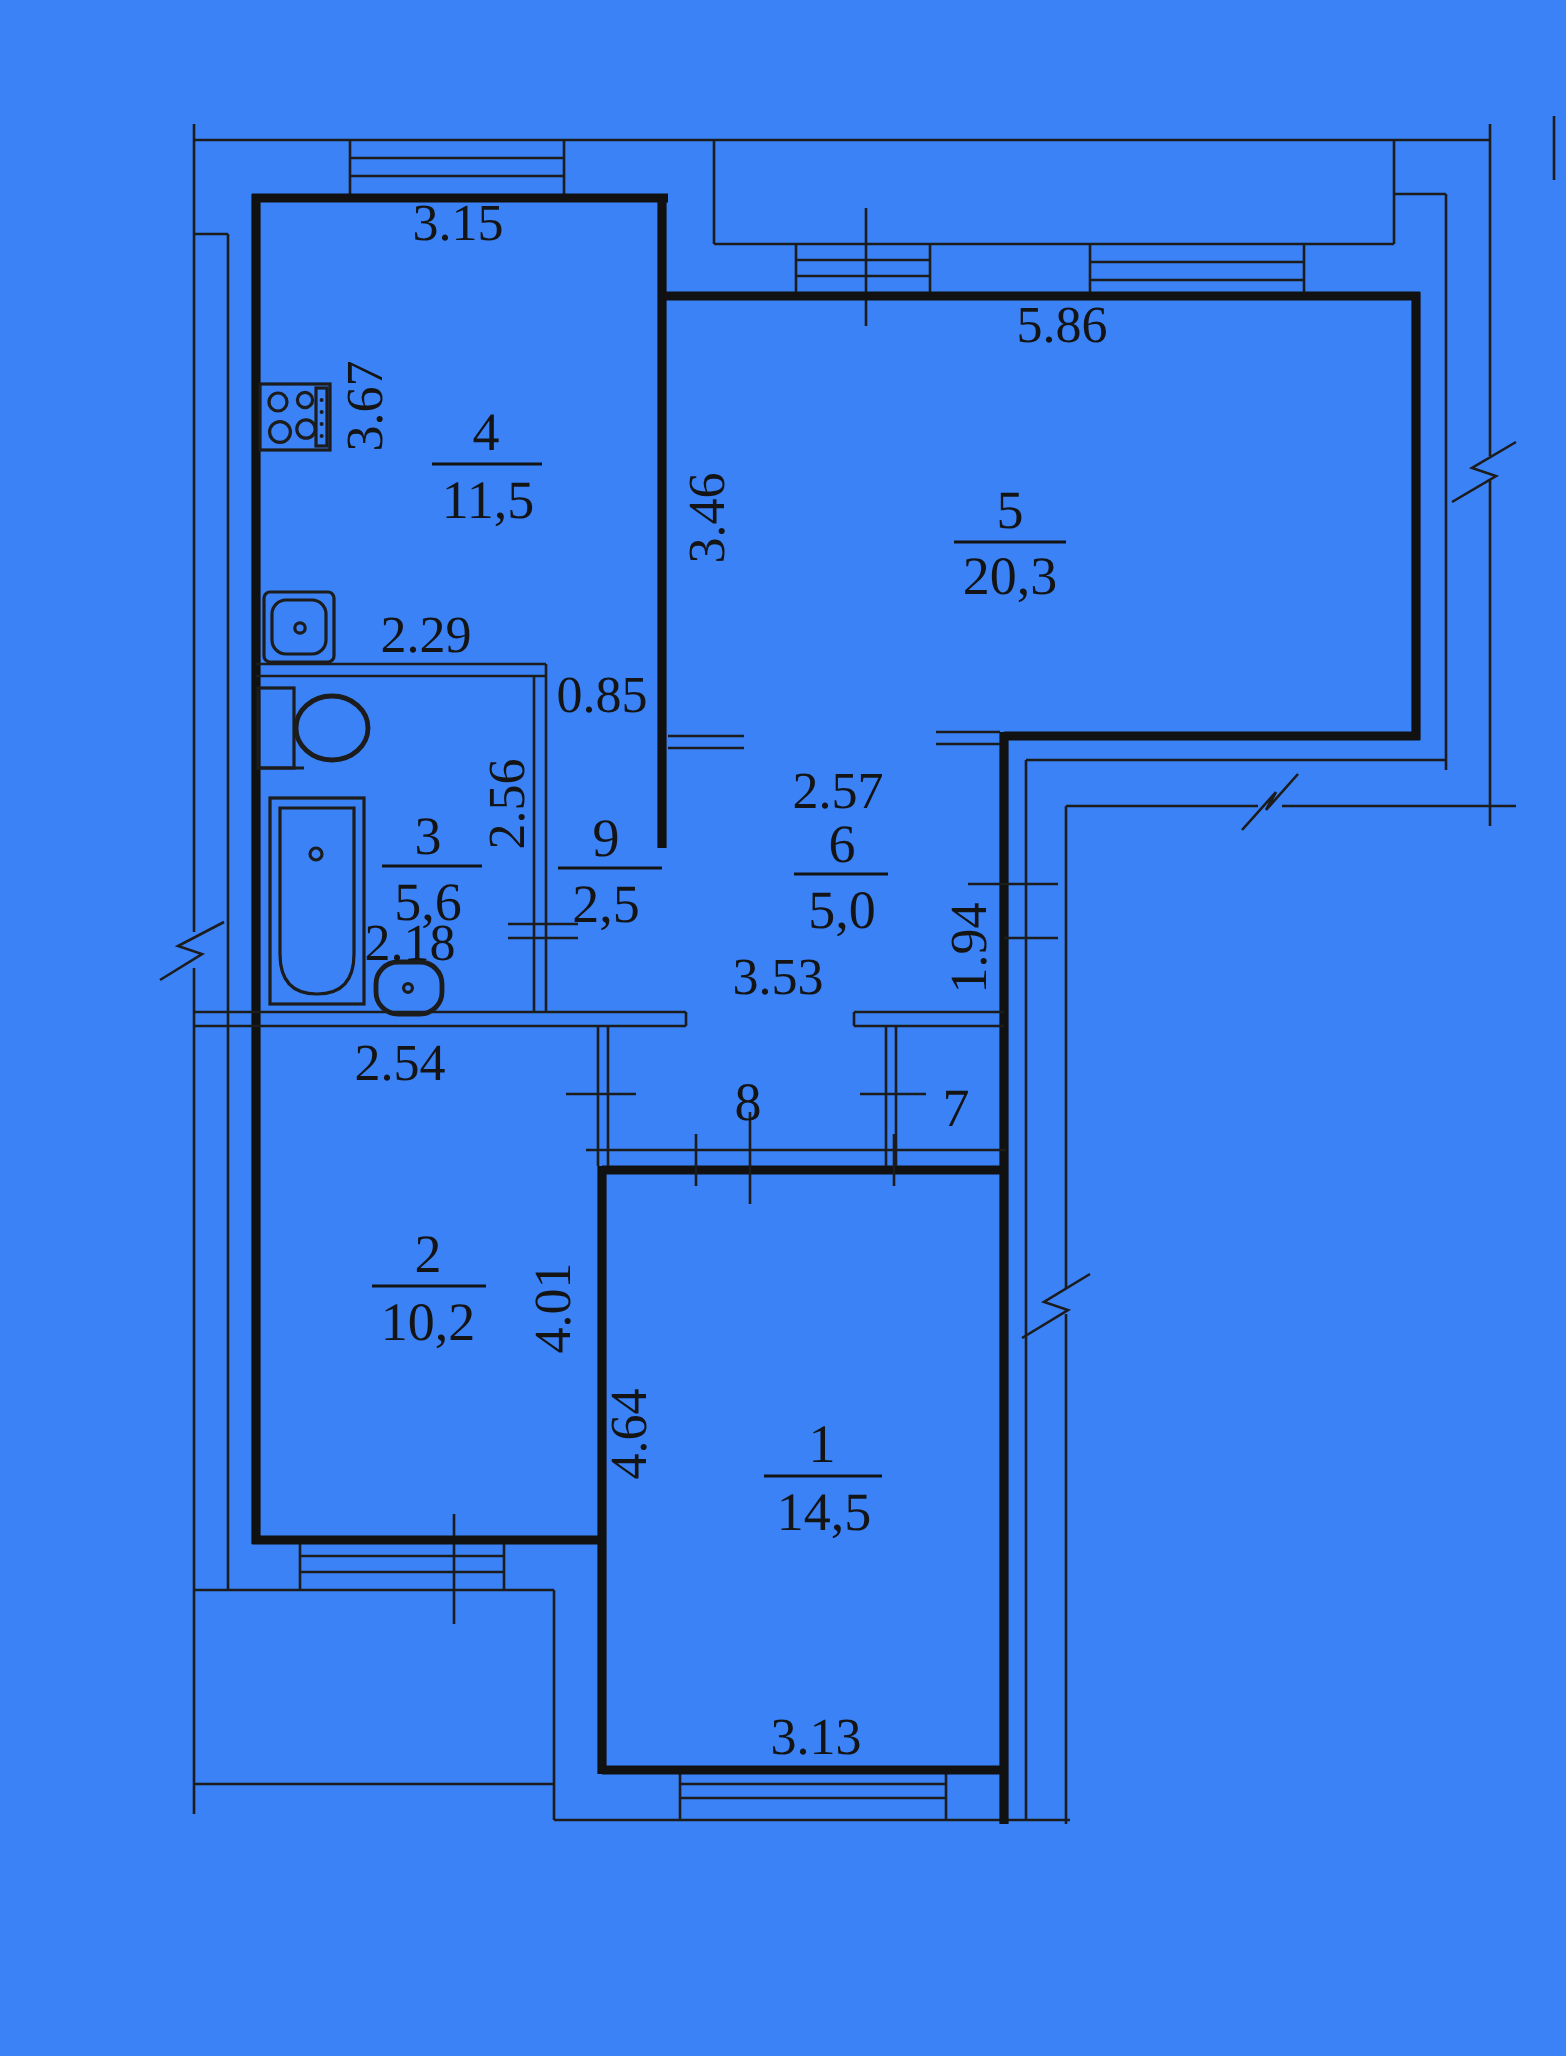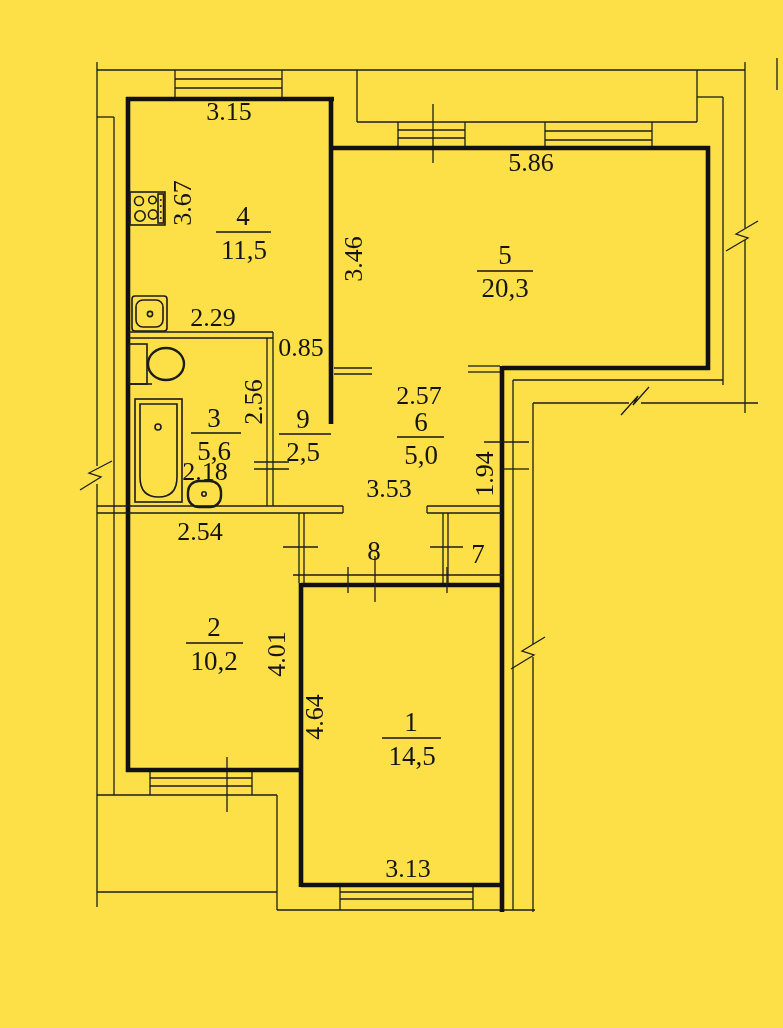--- a/index.html
+++ b/index.html
@@ -1,16 +1,16 @@
 <!DOCTYPE html>
 <html><head>
 <meta charset="utf-8">
 <style>
   html,body{margin:0;padding:0;background:#ffffff;}
-  .page{position:relative;width:783px;height:1028px;background:#fde047;overflow:hidden;
+  .page{position:relative;width:783px;height:1028px;background:#3b82f6;overflow:hidden;
         font-family:"Liberation Serif","DejaVu Serif",serif;}
   svg{position:absolute;left:0;top:0;}
   .thin  {stroke:#1c1c1c;stroke-width:1.3;fill:none;}
   .thick {stroke:#111111;stroke-width:4.6;fill:none;}
   .fix   {stroke:#1c1c1c;stroke-width:1.6;fill:none;}
   .fix2  {stroke:#1c1c1c;stroke-width:2.4;fill:none;}
   .dimtxt{font-family:"Liberation Serif","DejaVu Serif",serif;font-size:26px;fill:#141414;}
   .roomnum{font-family:"Liberation Serif","DejaVu Serif",serif;font-size:27px;fill:#141414;}
   .roomarea{font-family:"Liberation Serif","DejaVu Serif",serif;font-size:27px;fill:#141414;}
   .frac{stroke:#141414;stroke-width:1.6;}

